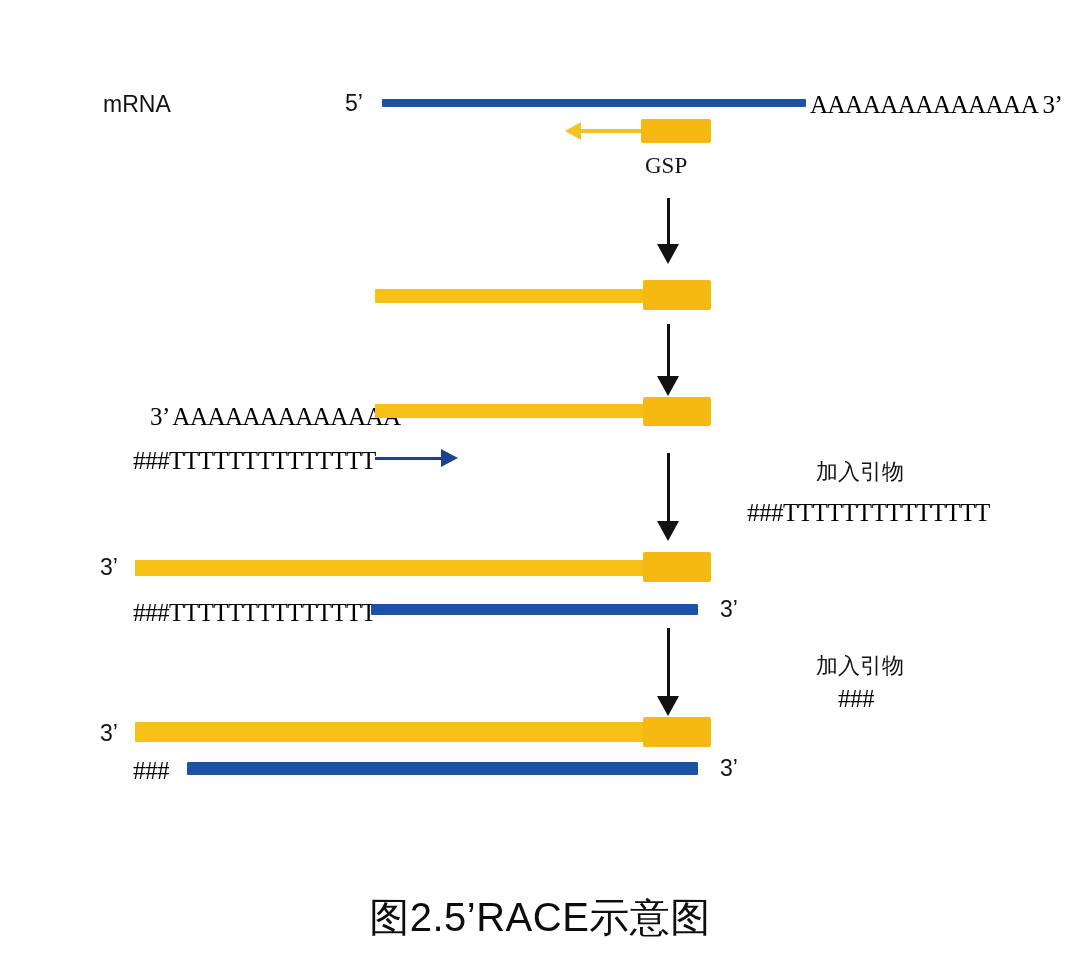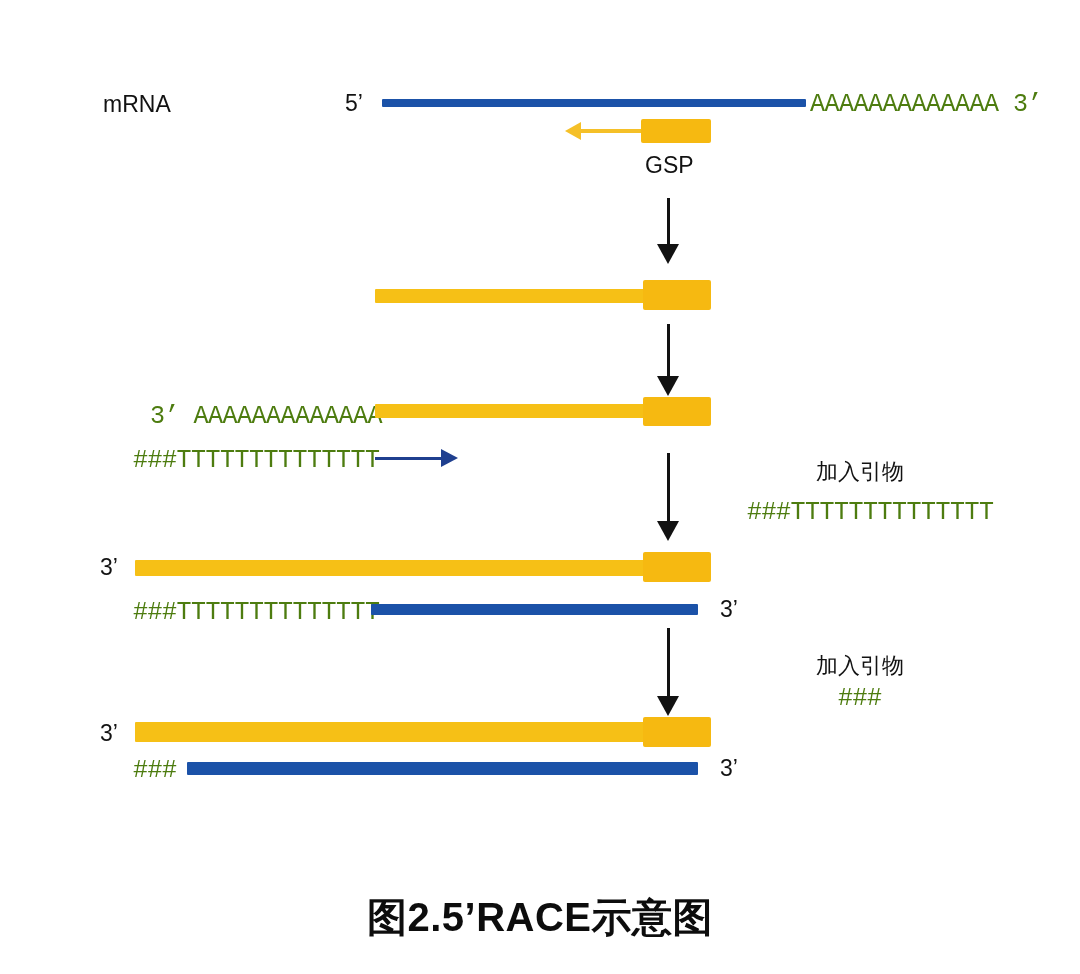--- a/index.html
+++ b/index.html
@@ -28,23 +28,23 @@
     color: #121212;
     letter-spacing: 0px;
   }
   .label.cn { font-size: 22px; }
 
   .seq {
     position: absolute;
     white-space: nowrap;
     font-size: 25px;
     line-height: 1;
-    color: #4d7c0f;
+    color: #000000;
     letter-spacing: -0.5px;
-    font-family: Liberation Mono, monospace;
+    font-family: Liberation Serif, serif;
   }
 
   
   .bar-blue {
     position: absolute;
     background: #1B52A8;
     border-radius: 1px;
   }
   
   .bar-yellow {
@@ -126,21 +126,21 @@
     border-bottom: 9px solid transparent;
     border-left: 17px solid #1F3F8F;
   }
 
   .figure-title {
     position: absolute;
     left: 0;
     width: 1080px;
     text-align: center;
     font-size: 40px;
-    font-weight: bold;
+    font-weight: normal;
     color: #0d0d0d;
     letter-spacing: 0.5px;
     white-space: nowrap;
   }
 </style>
 </head>
 <body>
 
 <div id="canvas">
 
@@ -150,21 +150,21 @@
 
   <div class="bar-blue" style="left:382px; top:91px; width:424px; height:8px;"></div>
 
   <div class="seq" style="left:810px; top:84px;">AAAAAAAAAAAAA 3’</div>
 
   <div class="gsp-arrow" style="left:565px; top:114px; width:78px; height:18px;">
     <div class="shaft" style="width:64px;"></div>
     <div class="head"></div>
   </div>
   <div class="gsp-block" style="left:641px; top:111px; width:70px; height:24px;"></div>
-  <div class="label" style="left:645px; top:146px;">GSP</div>
+  <div class="label" style="left:645px; top:146px;font-family:Liberation Serif, serif;">GSP</div>
 
   <div class="v-arrow" style="left:650px; top:190px; width:36px; height:66px;">
     <div class="shaft" style="height:48px;"></div>
     <div class="head"></div>
   </div>
 
   <div class="bar-yellow" style="left:375px; top:281px; width:272px; height:14px;"></div>
   <div class="gsp-block" style="left:643px; top:272px; width:68px; height:30px;"></div>
 
   <div class="v-arrow" style="left:650px; top:316px; width:36px; height:72px;">

